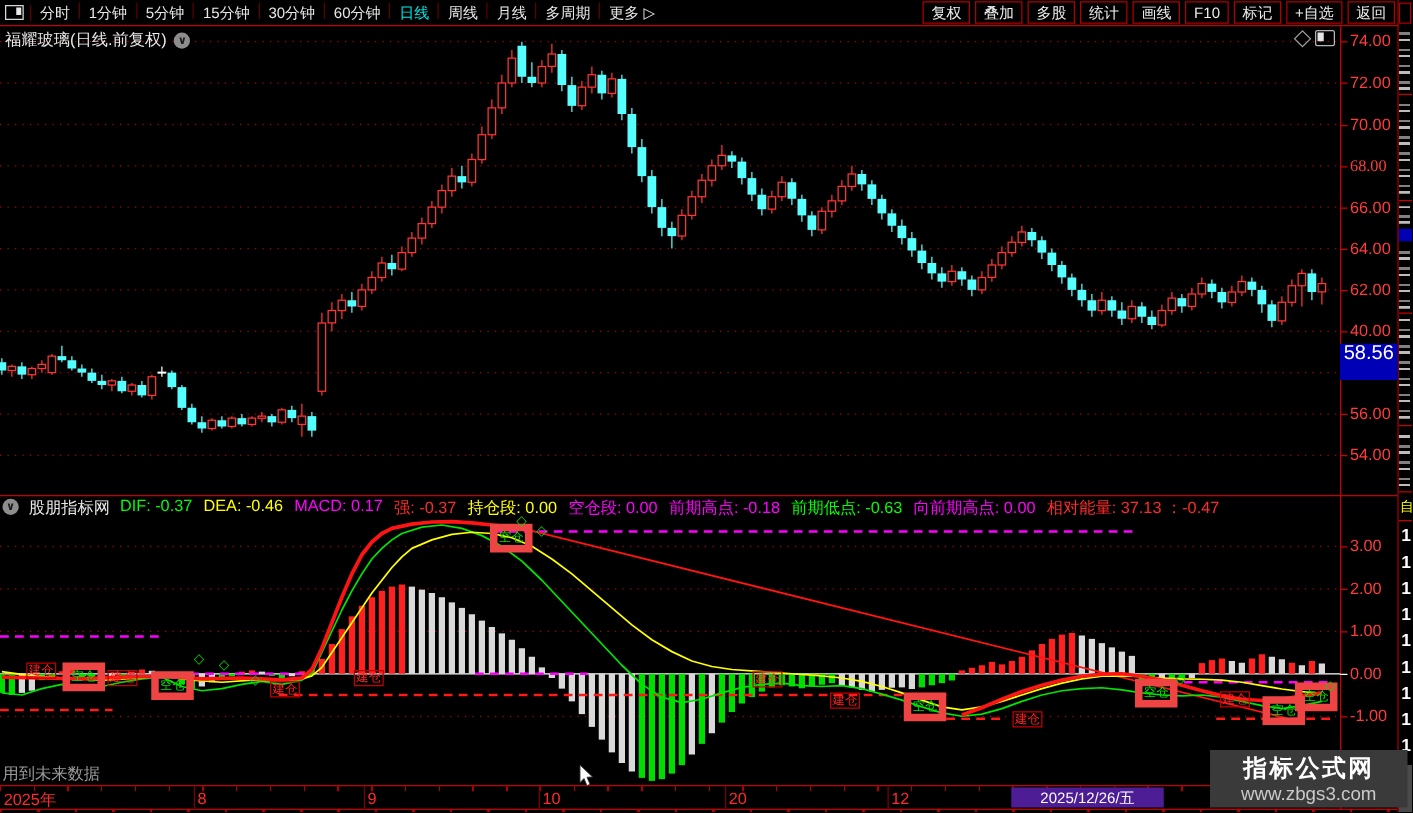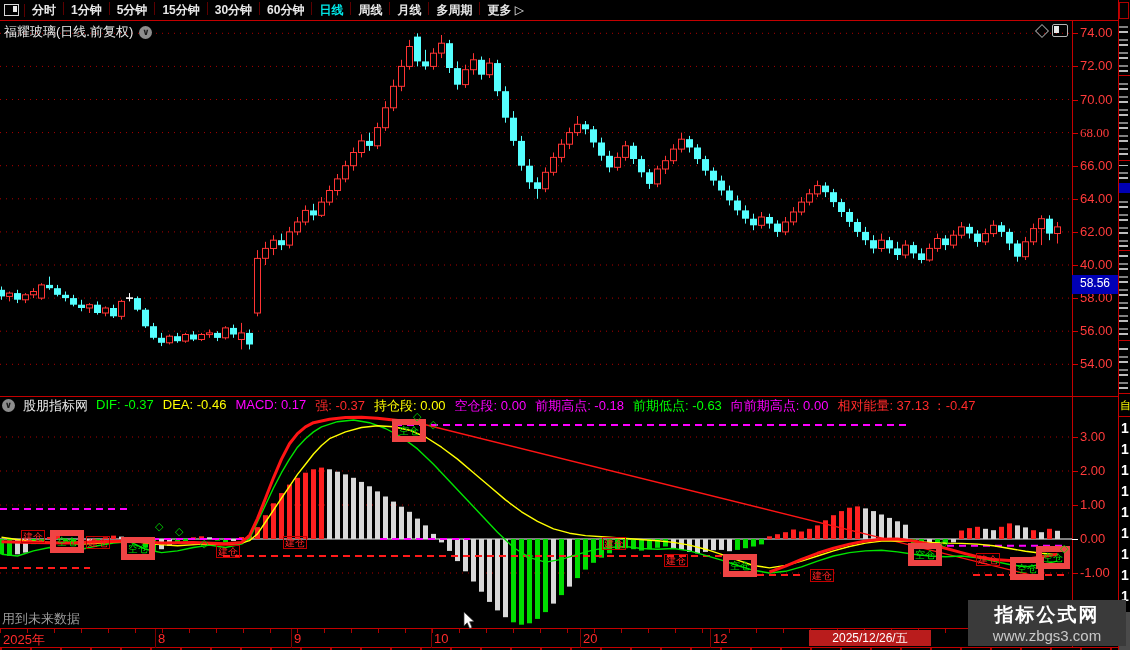--- a/index.html
+++ b/index.html
@@ -20,37 +20,37 @@
   .titlerow{position:absolute;left:4px;top:23px;display:flex;align-items:center;gap:6px;z-index:5;}
   .title-text{color:#eaeaea;font-size:13px;}
   .chev{width:13px;height:13px;border-radius:50%;background:#8d8d8d;color:#1a1a1a;font-size:9px;line-height:13px;
         text-align:center;font-weight:bold;}
   .diamond{width:8px;height:8px;border:1px solid #9a9a9a;transform:rotate(45deg);}
   .winicon{width:14px;height:11px;border:1px solid #b5b5b5;border-radius:2px;position:relative;}
   .winicon::after{content:"";position:absolute;left:1px;top:1px;width:5px;height:7px;background:#e5e5e5;}
   
   .ylab{position:absolute;left:1080px;color:#ff3b3b;font-size:13px;height:14px;line-height:14px;}
   .ytick{position:absolute;left:1072px;width:6px;height:1px;background:#d00000;}
-  .lastprice{position:absolute;left:1072px;top:275px;width:46px;height:19px;background:#0000b6;color:#fff;
-             font-size:12px;line-height:16px;text-align:center;}
+  .lastprice{position:absolute;left:1072px;top:275px;width:46px;height:29px;background:#0000b6;color:#fff;
+             font-size:16px;line-height:16px;text-align:center;}
   
   .phead{position:absolute;left:2px;top:398px;height:15px;display:flex;align-items:center;gap:8px;z-index:6;
          font-size:13px;white-space:nowrap;}
   .phead .name{color:#e8e8e8;}
   .pfield{white-space:nowrap;}
   
   .hline{position:absolute;background:#c40000;height:1px;}
   .vline{position:absolute;background:#c40000;width:1px;}
   
   .dateaxis{position:absolute;left:0;top:629px;width:1118px;height:19px;color:#ff2a2a;font-size:13px;}
   .dtick{position:absolute;left:0;top:0;width:1118px;height:4px;
          background:repeating-linear-gradient(90deg,#b00000 0 1px,transparent 1px 27px);}
   .mon{position:absolute;top:2px;}
   .msep{position:absolute;top:0;width:1px;height:19px;background:#7d0000;}
-  .datebox{position:absolute;top:1px;height:16px;background:#b91c1c;color:#fff;font-size:12px;line-height:16px;
+  .datebox{position:absolute;top:1px;height:16px;background:#4c1d95;color:#fff;font-size:12px;line-height:16px;
            text-align:center;}
   .bottomticks{position:absolute;left:0;top:648px;width:1118px;height:2px;
          background:repeating-linear-gradient(90deg,#b00000 0 2px,transparent 2px 30px);}
   
   .pmark{position:absolute;font-size:10px;line-height:11px;white-space:nowrap;z-index:4;pointer-events:none;}
   .pmark.r{color:#ff2222;border:1px solid #c40000;padding:0 1px;}
   .pmark.g{color:#00e400;border:6px solid #ef4444;padding:0 1px;}
   .pdia{position:absolute;color:#00d800;font-size:11px;z-index:4;pointer-events:none;}
   
   .wm{position:absolute;left:968px;top:600px;width:158px;height:46px;background:#3a3a3a;text-align:center;z-index:8;}
@@ -66,21 +66,21 @@
   svg{display:block;}
 </style>
 </head>
 <body>
 
 <div class="app">
 
   <div class="topbar">
     <div class="wicon"></div>
     <div class="tb-sep"></div>
-    <div id="tb-left" style="display:flex;align-items:flex-start;font-weight:bold;">
+    <div id="tb-left" style="display:flex;align-items:flex-start;">
         <div class="tb-item">分时</div>
         <div class="tb-sep"></div>
         <div class="tb-item">1分钟</div>
         <div class="tb-sep"></div>
         <div class="tb-item">5分钟</div>
         <div class="tb-sep"></div>
         <div class="tb-item">15分钟</div>
         <div class="tb-sep"></div>
         <div class="tb-item">30分钟</div>
         <div class="tb-sep"></div>
@@ -88,20 +88,31 @@
         <div class="tb-sep"></div>
         <div class="tb-item active">日线</div>
         <div class="tb-sep"></div>
         <div class="tb-item">周线</div>
         <div class="tb-sep"></div>
         <div class="tb-item">月线</div>
         <div class="tb-sep"></div>
         <div class="tb-item">多周期</div>
         <div class="tb-sep"></div>
         <div class="tb-item">更多 ▷</div>
+      </div>
+    <div class="tb-right" id="tb-right">
+        <div class="tb-btn">复权</div>
+        <div class="tb-btn">叠加</div>
+        <div class="tb-btn">多股</div>
+        <div class="tb-btn">统计</div>
+        <div class="tb-btn">画线</div>
+        <div class="tb-btn">F10</div>
+        <div class="tb-btn">标记</div>
+        <div class="tb-btn">+自选</div>
+        <div class="tb-btn">返回</div>
       </div>
   </div>
 
   <svg id="main-svg" class="abs" style="left:0;top:20px;" width="1072" height="376">
       <line x1="0" y1="13.3" x2="1072" y2="13.3" stroke="#ad0000" stroke-width="1" stroke-dasharray="1,5"></line>
       <line x1="0" y1="46.4" x2="1072" y2="46.4" stroke="#ad0000" stroke-width="1" stroke-dasharray="1,5"></line>
       <line x1="0" y1="79.5" x2="1072" y2="79.5" stroke="#ad0000" stroke-width="1" stroke-dasharray="1,5"></line>
       <line x1="0" y1="112.6" x2="1072" y2="112.6" stroke="#ad0000" stroke-width="1" stroke-dasharray="1,5"></line>
       <line x1="0" y1="145.7" x2="1072" y2="145.7" stroke="#ad0000" stroke-width="1" stroke-dasharray="1,5"></line>
       <line x1="0" y1="178.8" x2="1072" y2="178.8" stroke="#ad0000" stroke-width="1" stroke-dasharray="1,5"></line>

